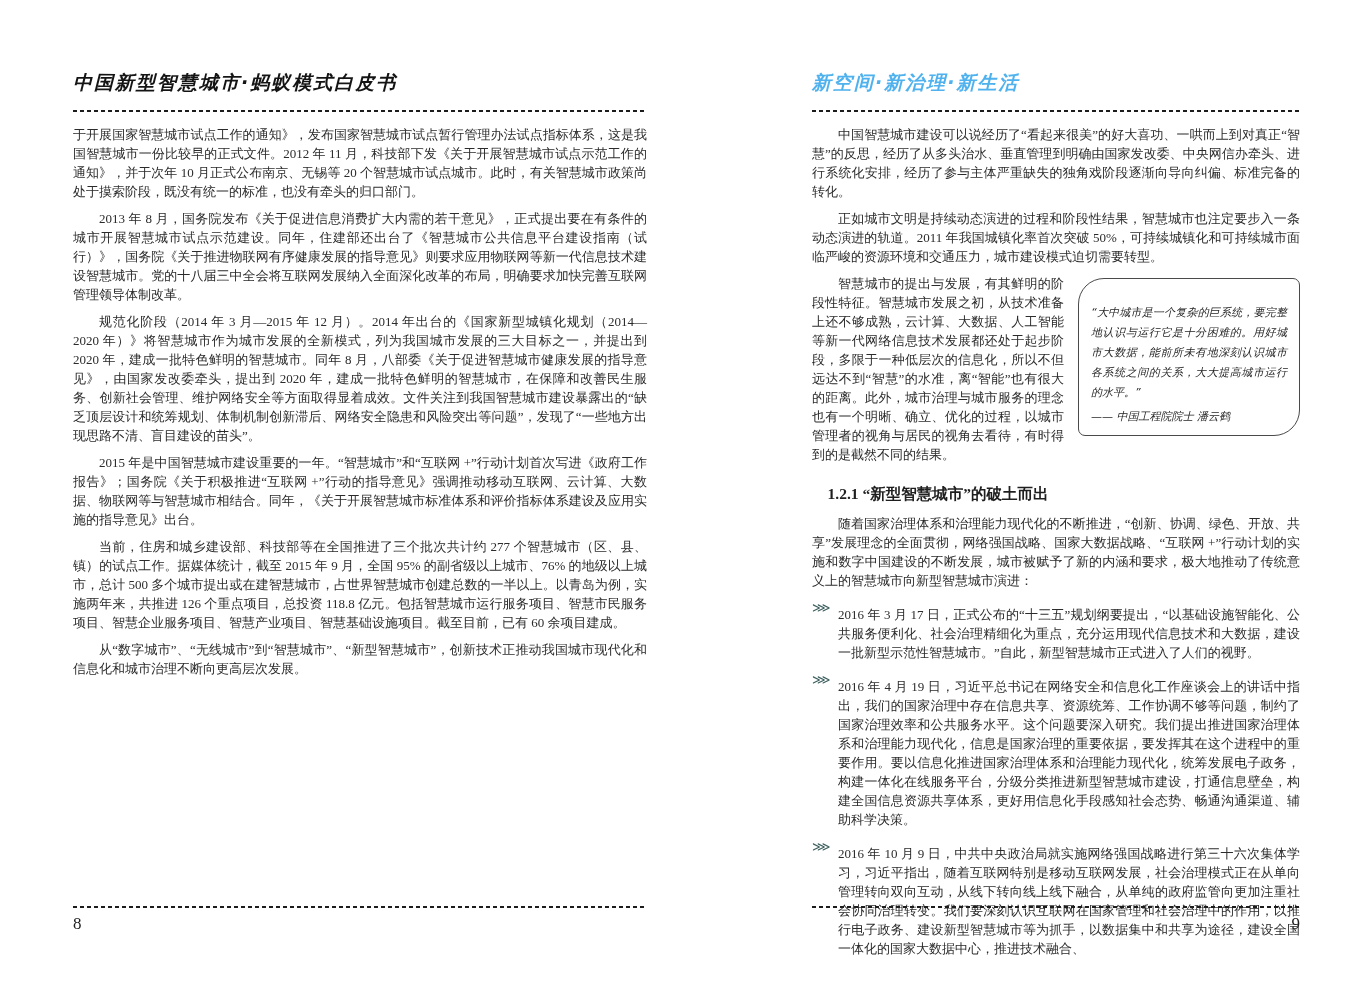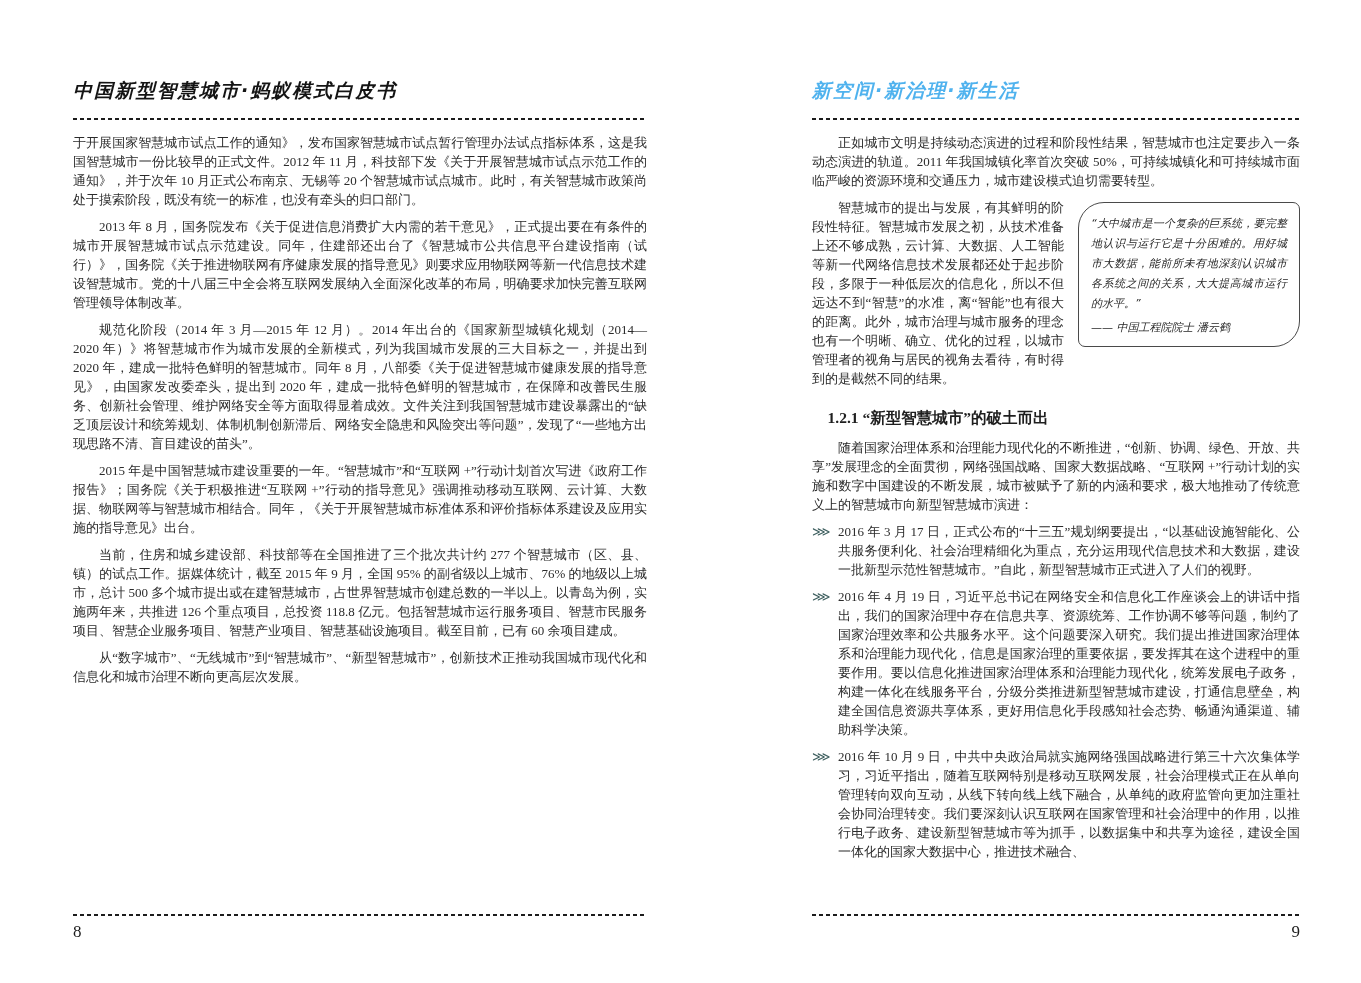--- a/index.html
+++ b/index.html
@@ -1,18 +1,18 @@
 <!DOCTYPE html>
 <html style="--accent_blue: #38a1e0; --header_blue: #4fb2ee; --bullet_marker: #3f6060;"><head>
 <meta charset="utf-8">
 <style>
   html,body{margin:0;padding:0;background:#ffffff;}
   #canvas{position:relative;width:1361px;height:983px;background:#ffffff;overflow:hidden;
           font-family:"Liberation Serif","DejaVu Serif",serif;color:#2b2b2b;}
-  .page{position:absolute;top:8px;height:903px;}
+  .page{position:absolute;top:0;height:903px;}
   .page.left{left:73px;width:574px;}
   .page.right{left:812px;width:488px;}
 
   .hdr{padding-top:70px;height:32px;font-family:"DejaVu Sans","Liberation Sans",sans-serif;
        font-weight:bold;font-style:italic;font-size:19px;letter-spacing:2px;white-space:nowrap;}
   .hdr-left{color:#141414;}
   .hdr-right{color:var(--header_blue,#4fb2ee);}
 
   .rule{height:2px;background:repeating-linear-gradient(90deg,#1c1c1c 0 4px,transparent 4px 7px);}
   .hdr-rule{margin-top:8px;}
@@ -21,31 +21,31 @@
   .para{margin:0 0 8px 0;text-indent:2em;}
   .para.noindent{text-indent:0;}
 
   .section-title{color:var(--accent_blue,#38a1e0);font-size:17.5px;line-height:24px;
                  margin:13px 0 10px 0;letter-spacing:0.5px;text-indent:1em;}
   .subsection-title{font-weight:bold;font-size:15.5px;line-height:22px;margin:11px 0 9px 0;
                     color:#1e1e1e;text-indent:1em;}
 
   .para-block{margin:0 0 8px 0;}
   .para-block::after{content:"";display:block;clear:both;}
-  .quote-box{float:right;width:196px;margin:4px 0 4px 14px;padding:11px 12px 8px 12px;
+  .quote-box{float:right;width:196px;margin:4px 0 4px 14px;padding:24px 12px 8px 12px;
              border:1.2px solid #4a4a4a;border-radius:26px 7px 26px 7px;
              font-family:"DejaVu Sans","Liberation Sans",sans-serif;font-style:italic;
              font-size:11px;line-height:20px;color:#262626;text-align:justify;}
   .quote-attr{text-align:left;margin-top:4px;font-size:11px;white-space:nowrap;}
 
   .bullets{margin-top:2px;}
   .bullet{display:flex;margin:0 0 8px 0;}
   .bullet-marker{flex:0 0 26px;color:var(--bullet_marker,#3f6060);font-size:13px;
                  font-family:"DejaVu Sans",sans-serif;letter-spacing:-1px;}
-  .bullet-text{flex:1;text-align:justify;}
+  .bullet-text{flex:1;text-align:justify;margin-top:7px;}
 
   .footer-rule{position:absolute;left:0;right:0;top:906px;}
   .pagenum{position:absolute;top:914px;font-size:17px;color:#1e1e1e;}
   .page.left .pagenum{left:0;}
   .page.right .pagenum{right:0;}
 </style>
 </head>
 <body>
 
 <div id="canvas">
@@ -62,20 +62,21 @@
       <div class="para">从“数字城市”、“无线城市”到“智慧城市”、“新型智慧城市”，创新技术正推动我国城市现代化和信息化和城市治理不断向更高层次发展。</div>
     </div>
     <div class="rule footer-rule"></div>
     <div class="pagenum">8</div>
   </div>
 
   <div class="page right">
     <div class="hdr hdr-right">新空间·新治理·新生活</div>
     <div class="rule hdr-rule"></div>
     <div class="content">
+      <div class="para">中国智慧城市建设可以说经历了“看起来很美”的好大喜功、一哄而上到对真正“智慧”的反思，经历了从多头治水、垂直管理到明确由国家发改委、中央网信办牵头、进行系统化安排，经历了参与主体严重缺失的独角戏阶段逐渐向导向纠偏、标准完备的转化。</div>
 
 
       <div class="para">正如城市文明是持续动态演进的过程和阶段性结果，智慧城市也注定要步入一条动态演进的轨道。2011 年我国城镇化率首次突破 50%，可持续城镇化和可持续城市面临严峻的资源环境和交通压力，城市建设模式迫切需要转型。</div>
 
       <div class="para-block">
         <div class="quote-box">
           <div class="quote-text">“大中城市是一个复杂的巨系统，要完整地认识与运行它是十分困难的。用好城市大数据，能前所未有地深刻认识城市各系统之间的关系，大大提高城市运行的水平。”</div>
           <div class="quote-attr">—— 中国工程院院士 潘云鹤</div>
         </div>
         <div class="para">智慧城市的提出与发展，有其鲜明的阶段性特征。智慧城市发展之初，从技术准备上还不够成熟，云计算、大数据、人工智能等新一代网络信息技术发展都还处于起步阶段，多限于一种低层次的信息化，所以不但远达不到“智慧”的水准，离“智能”也有很大的距离。此外，城市治理与城市服务的理念也有一个明晰、确立、优化的过程，以城市管理者的视角与居民的视角去看待，有时得到的是截然不同的结果。</div>

